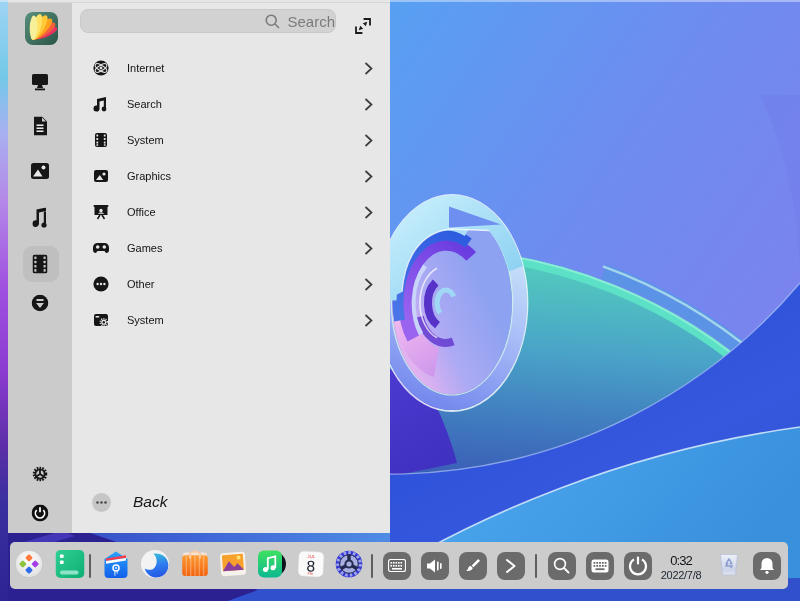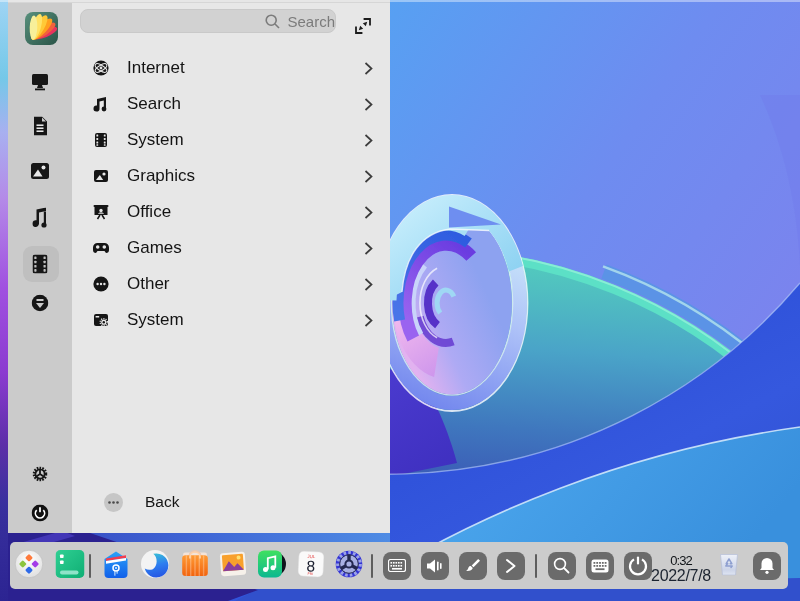--- a/index.html
+++ b/index.html
@@ -14,33 +14,33 @@
   #appicon{position:absolute;left:17px;top:9px;width:33px;height:33px;border-radius:8px;overflow:hidden;}
   #selbox{position:absolute;left:15px;top:243px;width:36px;height:36px;border-radius:9px;background:#bfbfbf;}
   #search{position:absolute;left:8px;top:6px;width:256px;height:24px;border-radius:8px;
      background:#d2d2d2;border:1px solid #c9c9c9;box-sizing:border-box;
      display:flex;align-items:center;justify-content:flex-end;color:#7b7b7b;font-size:15px;}
   #search svg{margin-right:7px;}
   #expand{position:absolute;left:283px;top:14.5px;}
   #rows{position:absolute;left:0;top:47px;width:100%;}
   .row{height:36px;display:flex;align-items:center;padding-left:21px;padding-right:17px;}
   .ric{width:16px;height:16px;margin-right:18px;flex:none;}
-  .rlab{font-size:17px;color:#141414;flex:1;}
+  .rlab{font-size:11px;color:#141414;flex:1;}
   .chev{flex:none;}
-  #back{position:absolute;left:32px;top:489.5px;display:flex;align-items:center;}
+  #back{position:absolute;left:20px;top:489.5px;display:flex;align-items:center;font-style:italic;}
   #backc{width:19px;height:19px;border-radius:50%;background:#c6c6c6;display:flex;align-items:center;justify-content:center;margin-right:22px;}
   #back span{font-size:15.5px;color:#141414;}
   
   #dock{position:absolute;left:10px;top:542px;width:778px;height:47px;background:#cccccc;border-radius:5px;}
   .di{position:absolute;top:50%;transform:translate(-50%,-50%);}
   .plug{width:28px;height:28px;border-radius:8px;background:#6b6b6b;display:flex;align-items:center;justify-content:center;}
   .dsep{width:2px;height:24px;background:#5e5e5e;border-radius:1px;}
   #clock{position:absolute;left:671px;top:50%;transform:translate(-50%,-50%);text-align:center;color:#101418;}
   #clock .t{font-size:13px;line-height:19px;letter-spacing:-1px;}
-  #clock .d{font-size:16px;line-height:11px;letter-spacing:-0.3px;color:#1c2430;}
+  #clock .d{font-size:11px;line-height:11px;letter-spacing:-0.3px;color:#1c2430;}
   #topline{position:absolute;left:0;top:0;width:800px;height:2px;background:rgba(255,255,255,0.4);}
 </style>
 </head>
 <body>
 <div id="stage">
 <svg id="wall" width="800" height="601" viewBox="0 0 800 601">
  <defs>
   <linearGradient id="bg" x1="390" y1="0" x2="800" y2="280" gradientUnits="userSpaceOnUse">
     <stop offset="0" stop-color="#57a0f2"></stop>
           <stop offset="0.55" stop-color="#6e8cf0"></stop>

